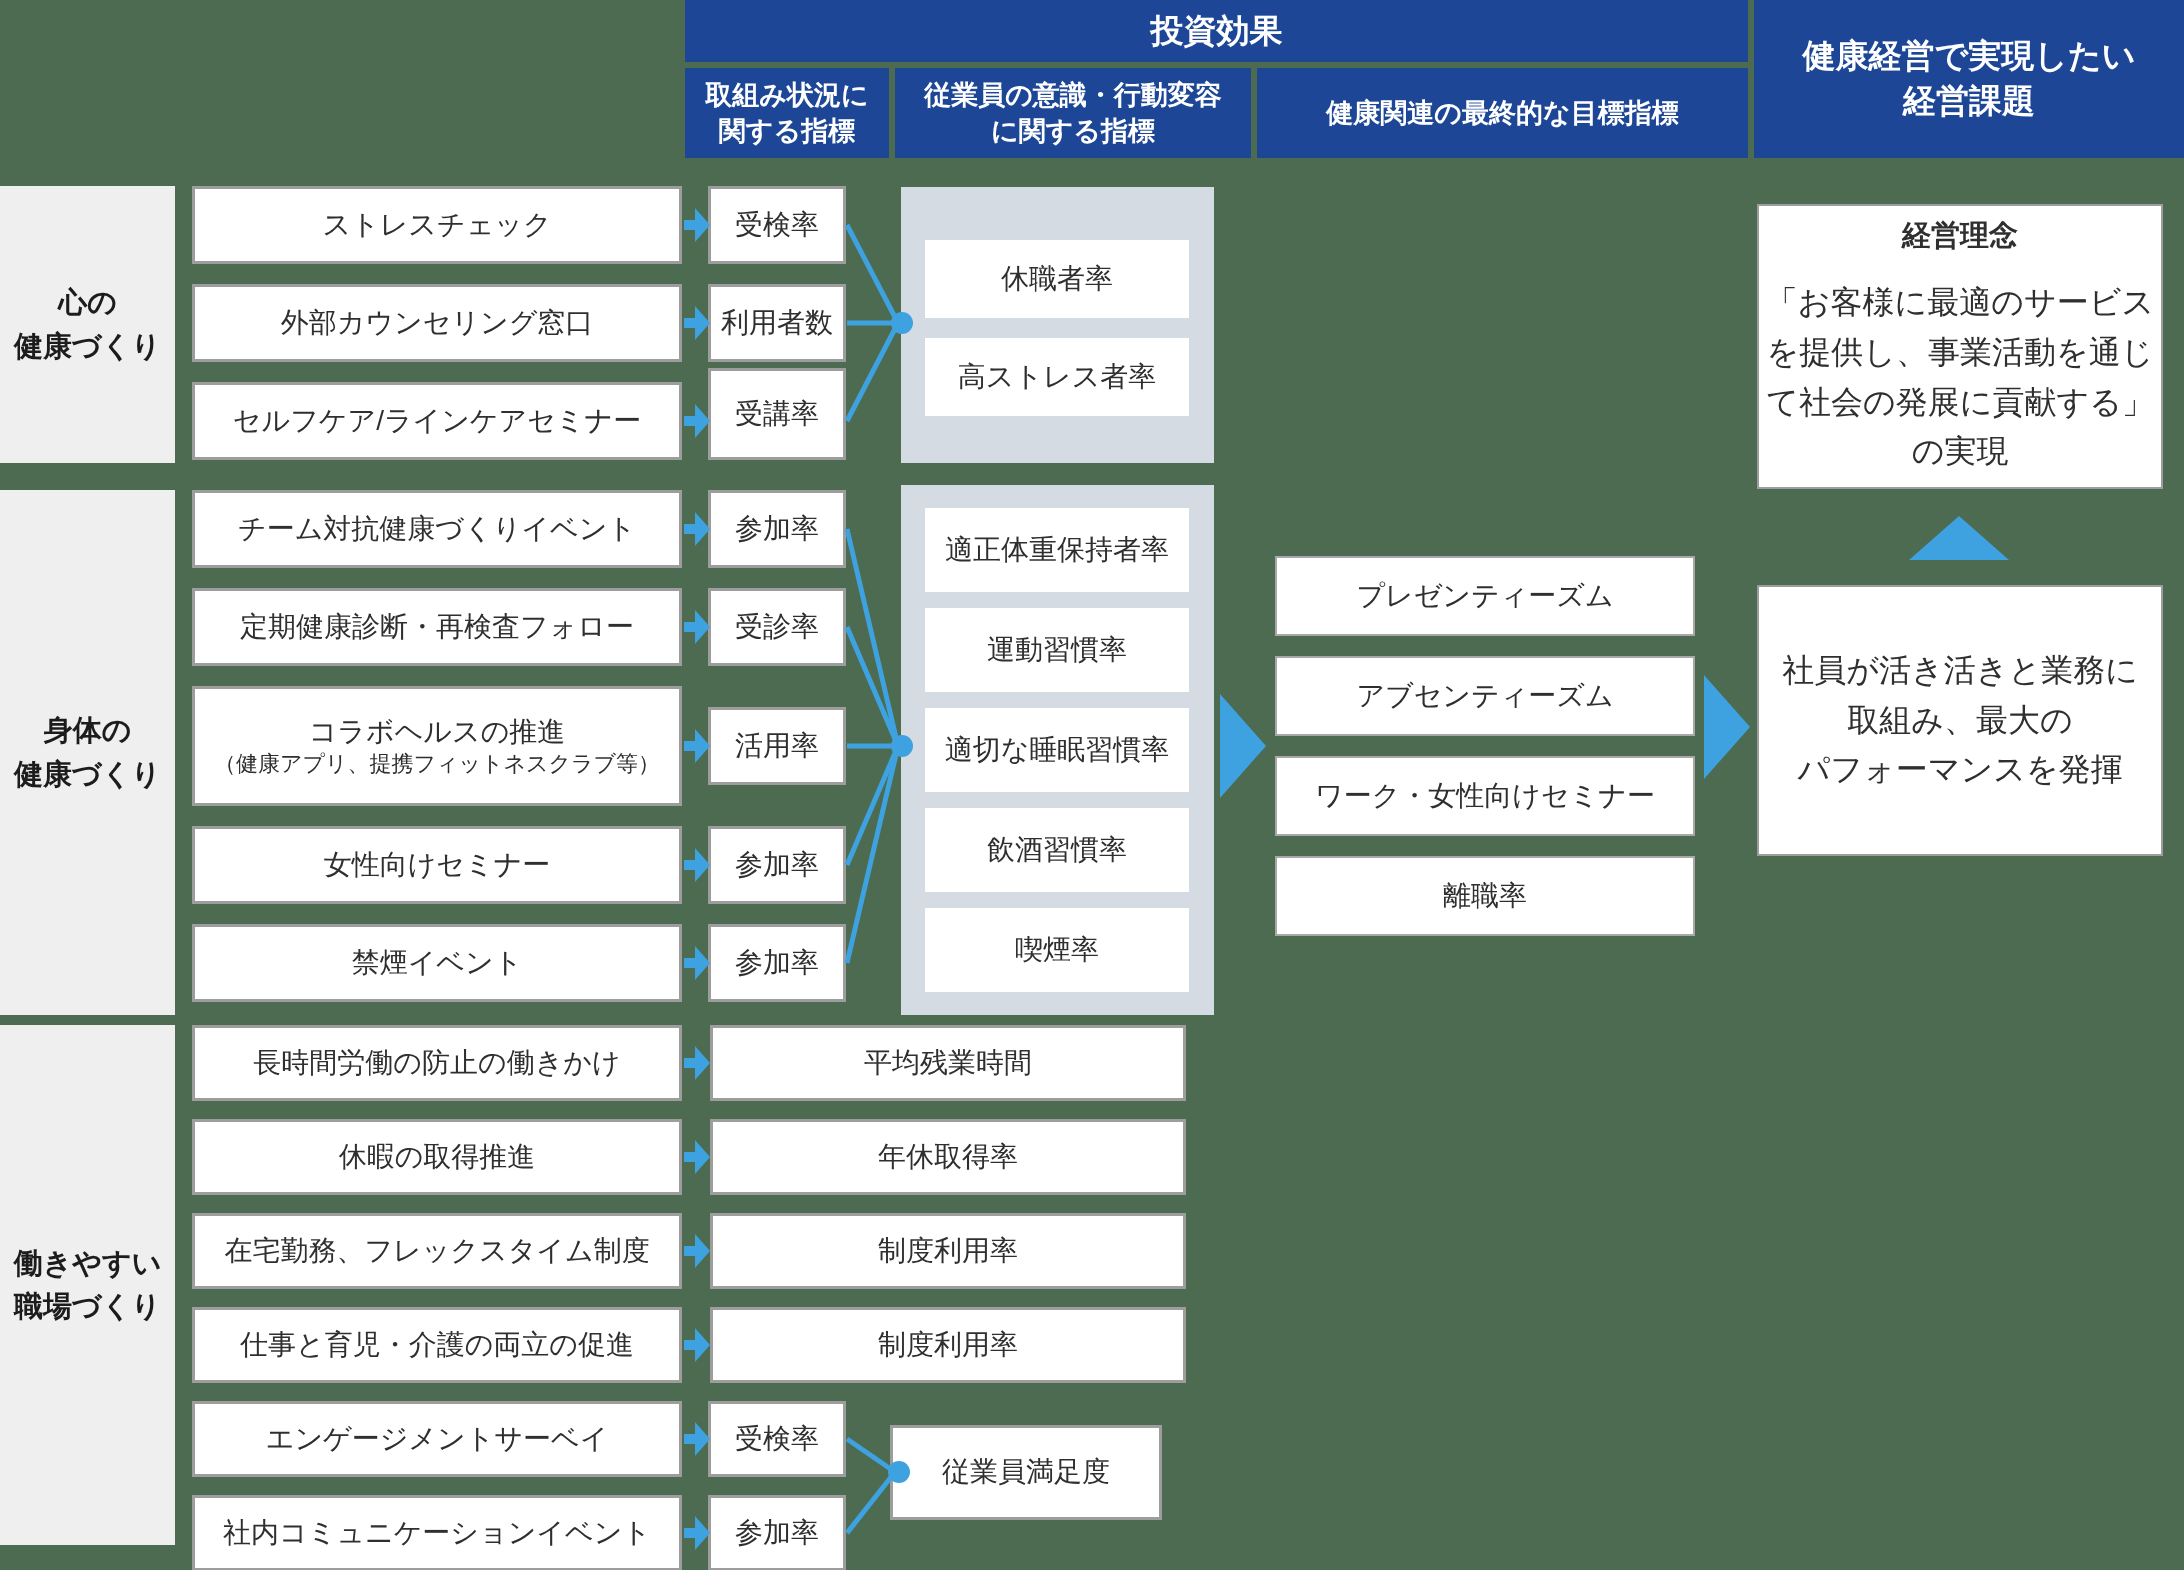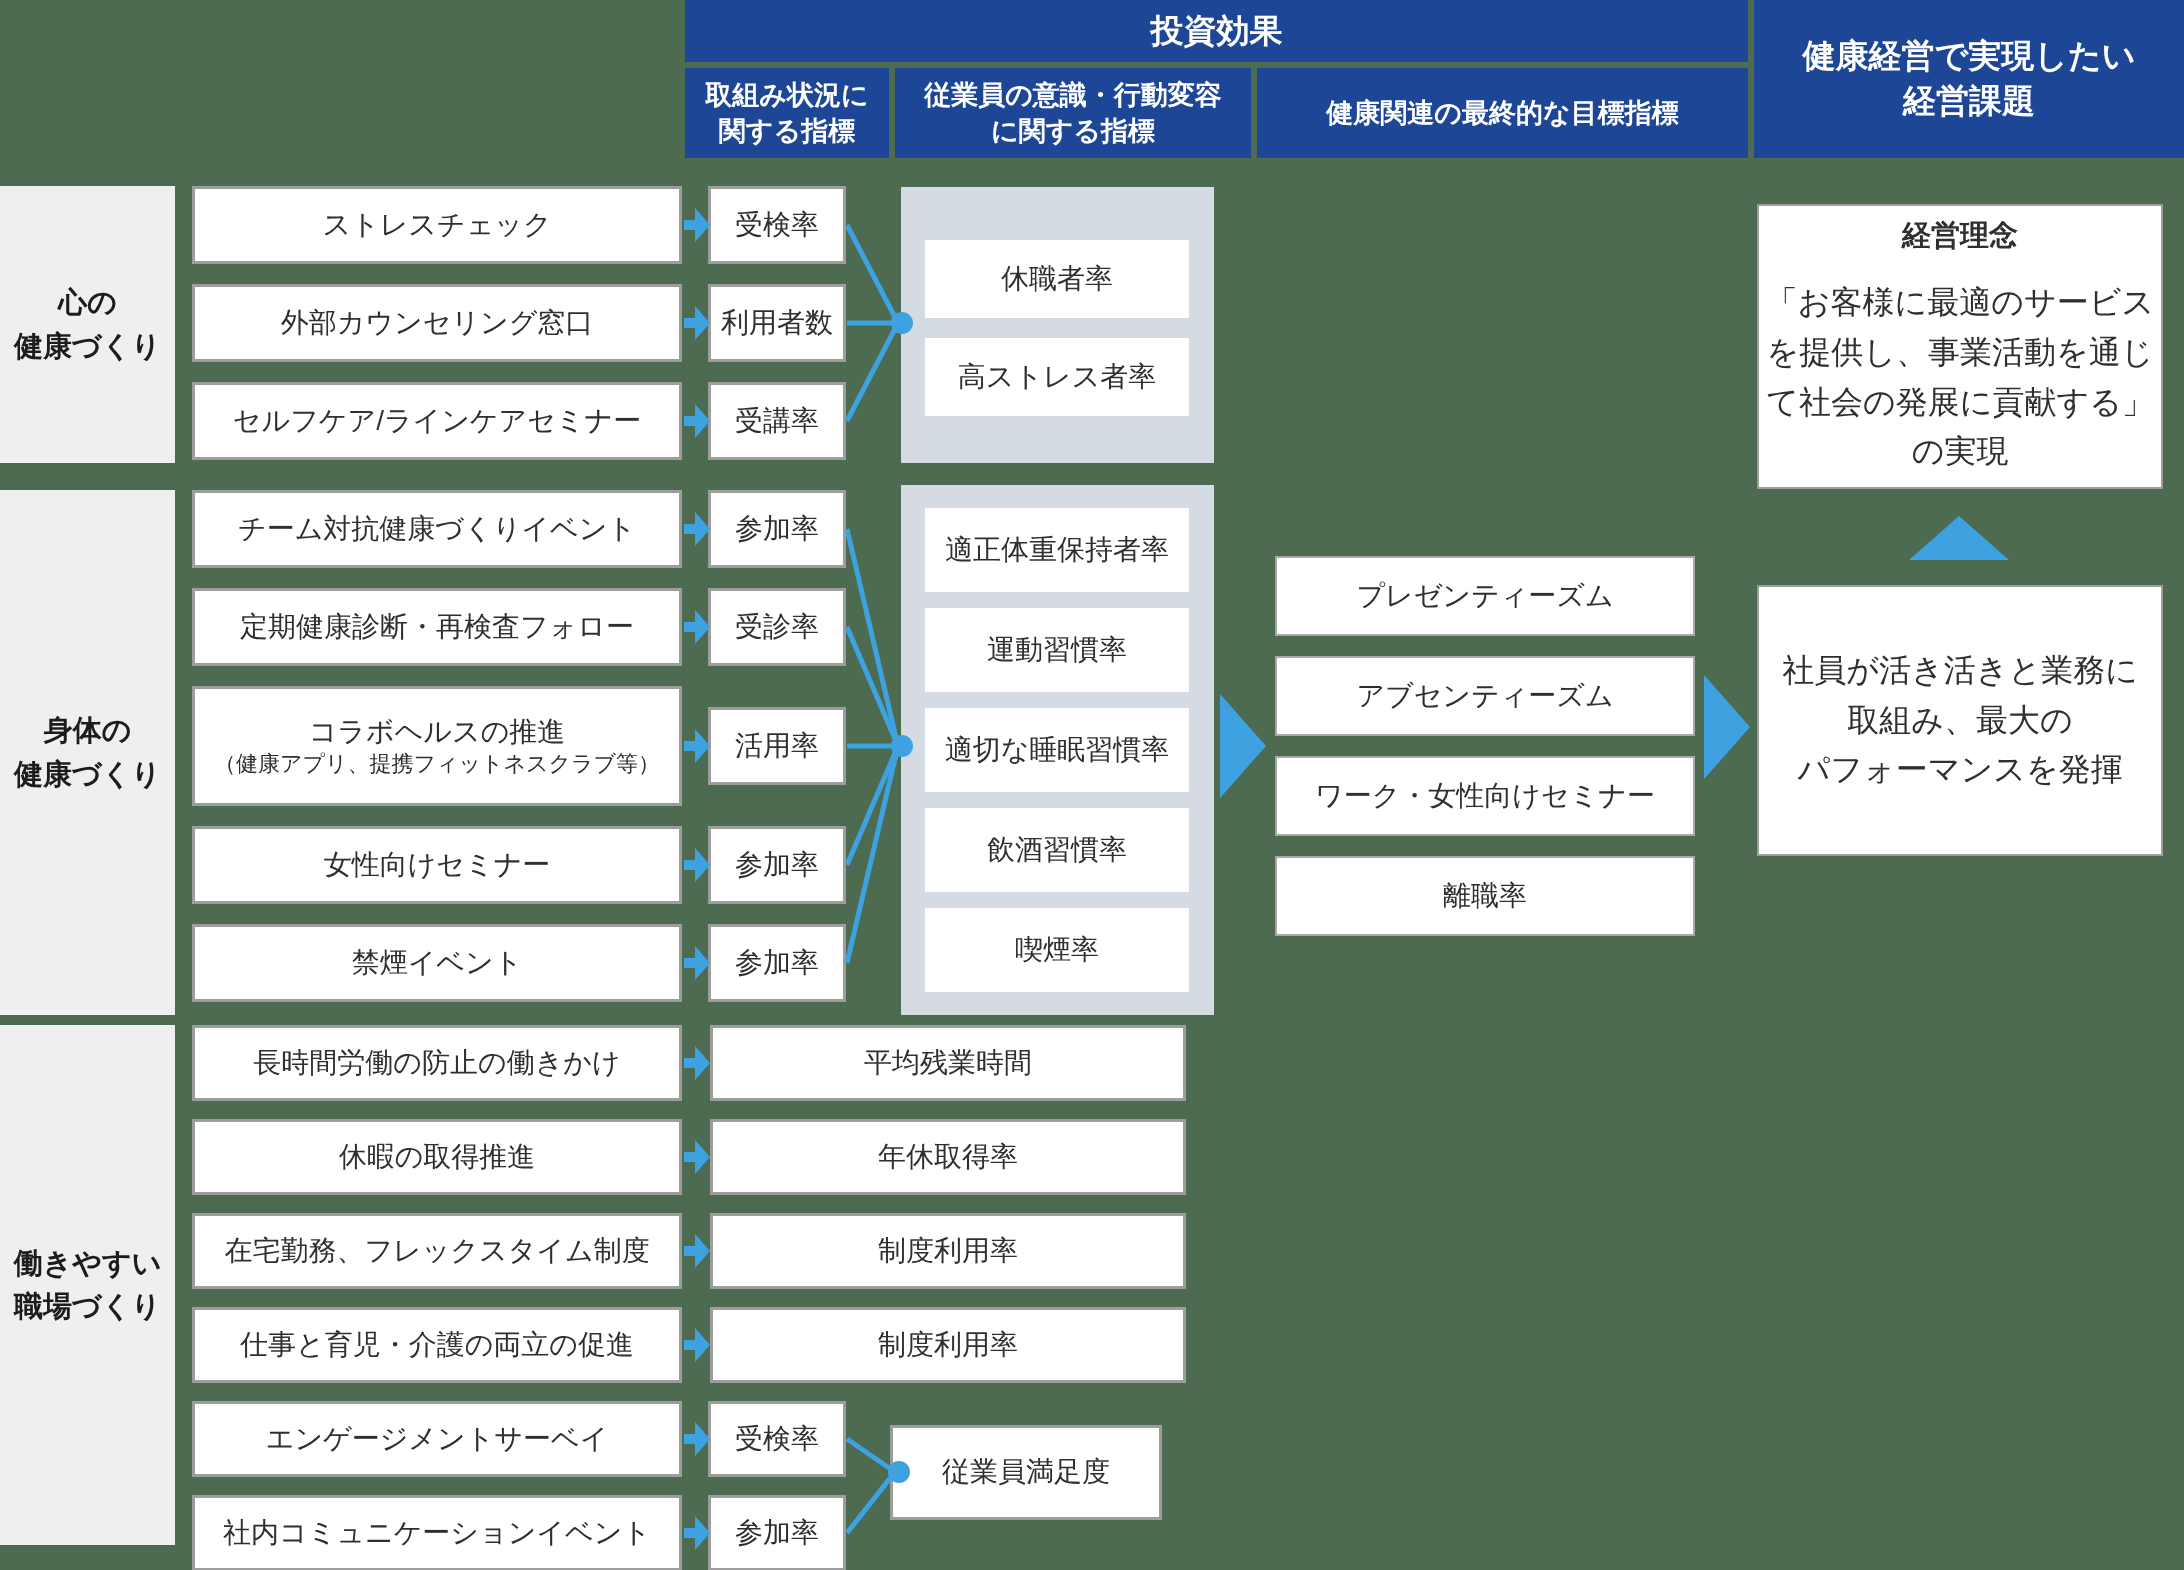--- a/index.html
+++ b/index.html
@@ -61,21 +61,21 @@
   <div class="abs flexc slabel" style="left:0;top:490px;width:175px;height:525px">身体の
 健康づくり</div>
   <div class="abs flexc slabel" style="left:0;top:1025px;width:175px;height:520px">働きやすい
 職場づくり</div>
 
   <div class="abs flexc box" style="left:192px;top:186px;width:490px;height:78px">ストレスチェック</div>
   <div class="abs flexc box" style="left:192px;top:284px;width:490px;height:78px">外部カウンセリング窓口</div>
   <div class="abs flexc box" style="left:192px;top:382px;width:490px;height:78px">セルフケア/ラインケアセミナー</div>
   <div class="abs flexc box" style="left:708px;top:186px;width:138px;height:78px">受検率</div>
   <div class="abs flexc box" style="left:708px;top:284px;width:138px;height:78px">利用者数</div>
-  <div class="abs flexc box" style="left:708px;top:382px;width:138px;height:78px">受講率</div>
+  <div class="abs flexc box" style="left:708px;top:368px;width:138px;height:92px">受講率</div>
 
   <div class="abs panel" style="left:901px;top:187px;width:313px;height:276px">
     <div class="abs flexc inner" style="left:24px;top:53px;width:264px;height:78px">休職者率</div>
     <div class="abs flexc inner" style="left:24px;top:151px;width:264px;height:78px">高ストレス者率</div>
   </div>
 
   <div class="abs flexc box" style="left:192px;top:490px;width:490px;height:78px">チーム対抗健康づくりイベント</div>
   <div class="abs flexc box" style="left:192px;top:588px;width:490px;height:78px">定期健康診断・再検査フォロー</div>
   <div class="abs flexc box boxcol" style="left:192px;top:686px;width:490px;height:120px">
     <span>コラボヘルスの推進</span>

